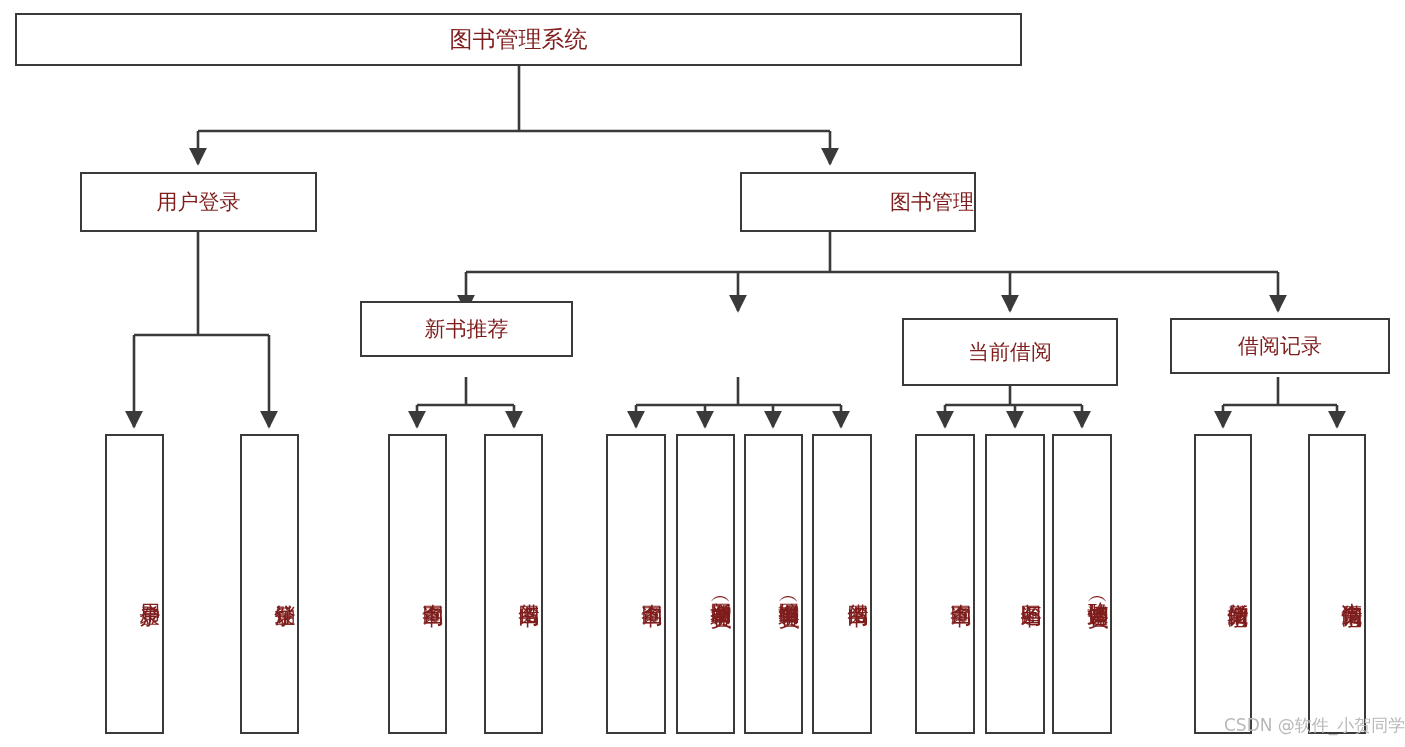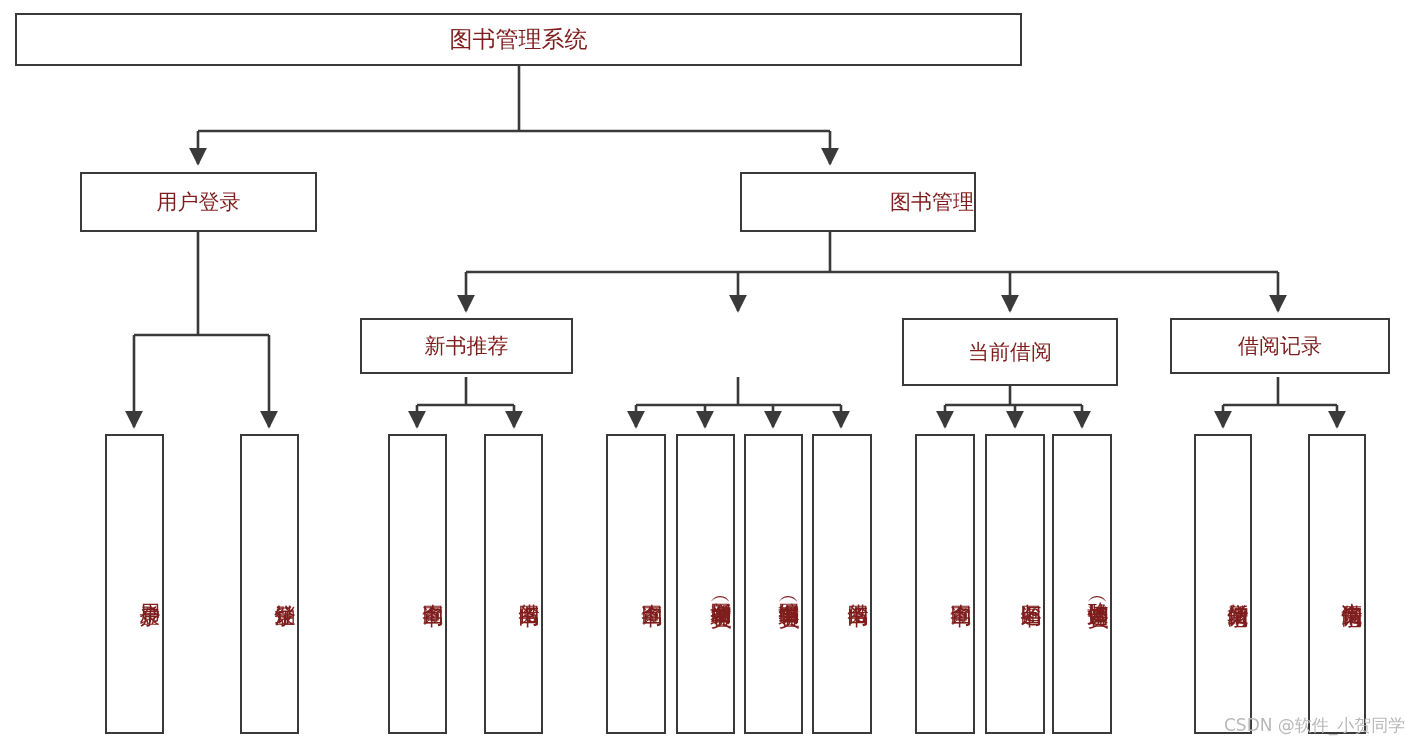--- a/index.html
+++ b/index.html
@@ -133,21 +133,21 @@
     <span>图书管理系统</span>
   </div>
 
   <div class="node level1" style="left:80px; top:172px; width:237px; height:60px;">
     <span>用户登录</span>
   </div>
   <div class="node level1" style="left:740px; top:172px; width:236px; height:60px;justify-content:flex-end;">
     <span>图书管理</span>
   </div>
 
-  <div class="node level2" style="left:360px; top:318px; width:213px; height:56px;">
+  <div class="node level2" style="left:360px; top:301px; width:213px; height:56px;">
     <span>新书推荐</span>
   </div>
   <div class="node level2" style="left:902px; top:318px; width:216px; height:68px;">
     <span>当前借阅</span>
   </div>
   <div class="node level2" style="left:1170px; top:318px; width:220px; height:56px;">
     <span>借阅记录</span>
   </div>
 
   <div class="node leaf" style="left:105px; top:434px; width:59px; height:300px;">

